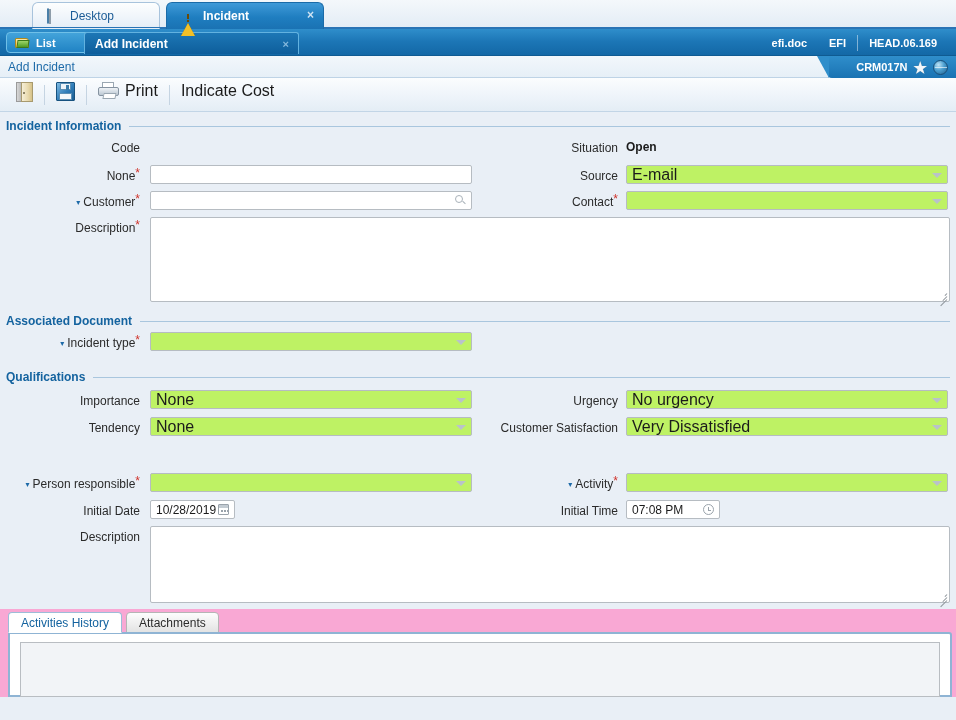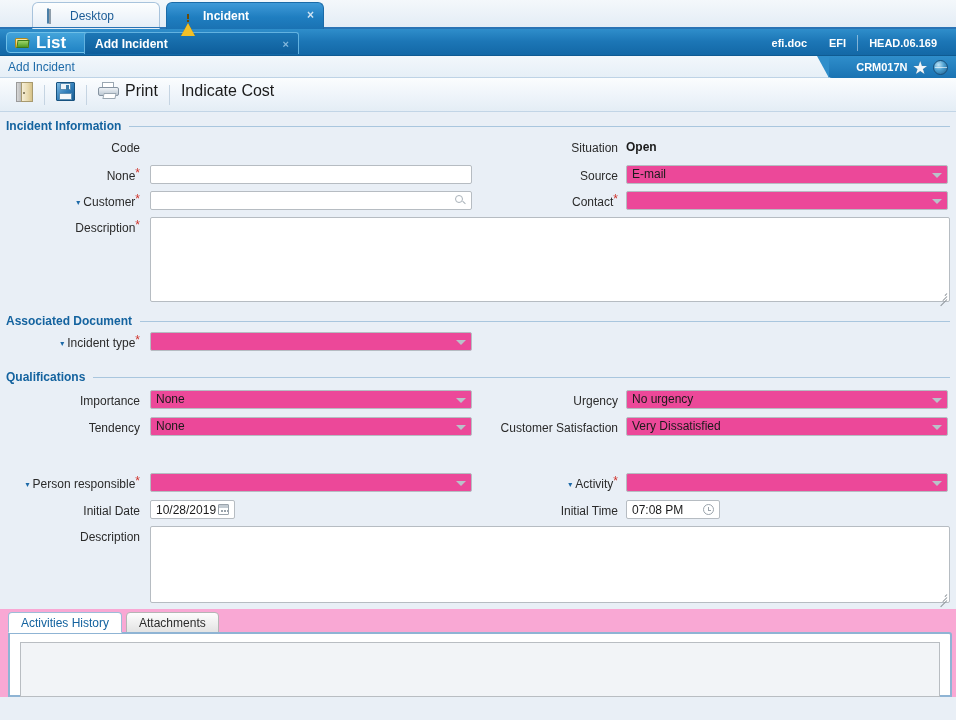--- a/index.html
+++ b/index.html
@@ -88,21 +88,21 @@
     border-bottom: 1px solid #0f5b92;
   }
   .btn-list {
     position: absolute; left: 6px; top: 3px;
     width: 84px; height: 21px;
     display: flex; align-items: center; gap: 6px;
     padding-left: 8px;
     border-radius: 4px;
     background: linear-gradient(to bottom, #43a3da 0%, #2083c4 100%);
     border: 1px solid #6fc0e8;
-    color: #ffffff; font-weight: bold; font-size: 17px;
+    color: #ffffff; font-weight: bold; font-size: 11px;
     cursor: pointer;
   }
   .ico-folder { width: 15px; height: 12px; position: relative; flex: none; }
   .ico-folder .bk {
     position: absolute; left: 0; top: 1px; width: 14px; height: 10px;
     background: linear-gradient(to bottom, #ffe municipal, #e8b93a);
     background: linear-gradient(to bottom, #ffe9a8 0%, #e9b93c 100%);
     border: 1px solid #b08a1d; border-radius: 1px 3px 1px 1px;
   }
   .ico-folder .fr {
@@ -280,24 +280,24 @@
     font-family: "Liberation Sans", sans-serif;
     font-size: 12px;
     color: #1b1b1b;
     padding: 0 5px;
     line-height: 17px;
     outline: none;
   }
   .sel {
     position: absolute;
     height: 19px;
-    background: #ec4899;
+    background: #bef264;
     border: 1px solid #b6bcc2;
     border-radius: 2px;
-    font-size: 12px;
+    font-size: 16px;
     color: #1b1b1b;
     padding: 0 20px 0 5px;
     line-height: 17px;
     display: flex; align-items: center;
     cursor: pointer;
     overflow: hidden;
   }
   .sel .arw {
     position: absolute; right: 5px; top: 7px;
     width: 0; height: 0;

